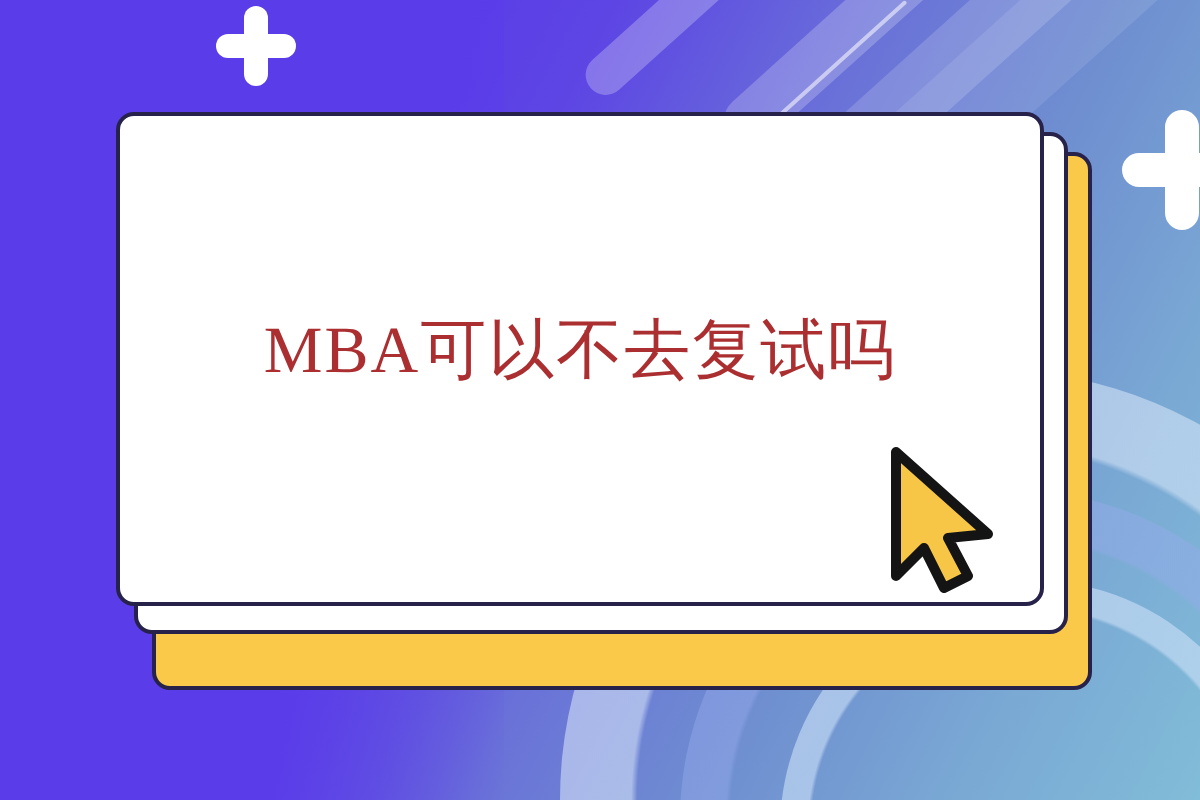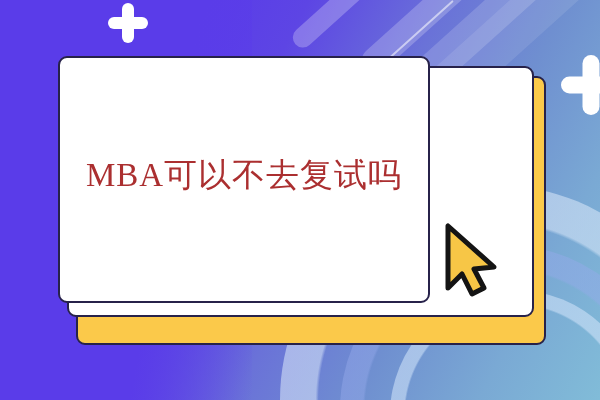--- a/index.html
+++ b/index.html
@@ -110,21 +110,21 @@
     background: #fbc council;
     background: #fbc94a;
   }
   .card-mid {
     left: 67px; top: 66px;
     width: 467px; height: 251px;
     background: #ffffff;
   }
   .card-front {
     left: 58px; top: 56px;
-    width: 372px; height: 247px;
+    width: 464px; height: 247px;
     background: #ffffff;
     display: flex;
     align-items: center;
     justify-content: center;
   }
 
   .headline {
     font-family: "Liberation Serif", "DejaVu Serif", serif;
     font-size: 33px;
     letter-spacing: 1px;

